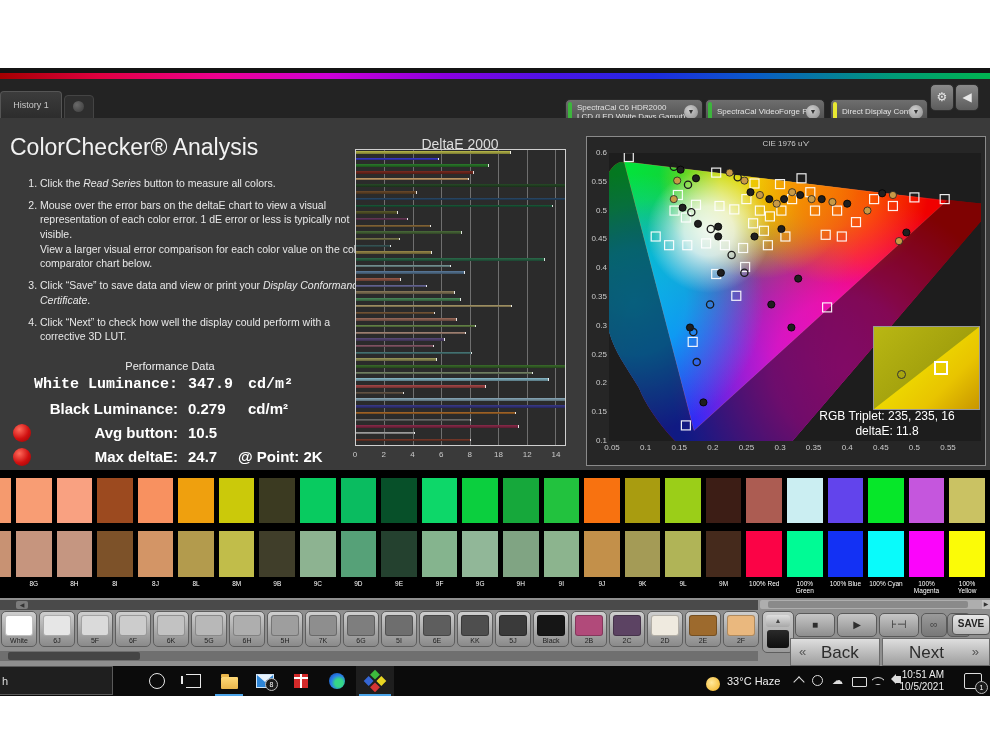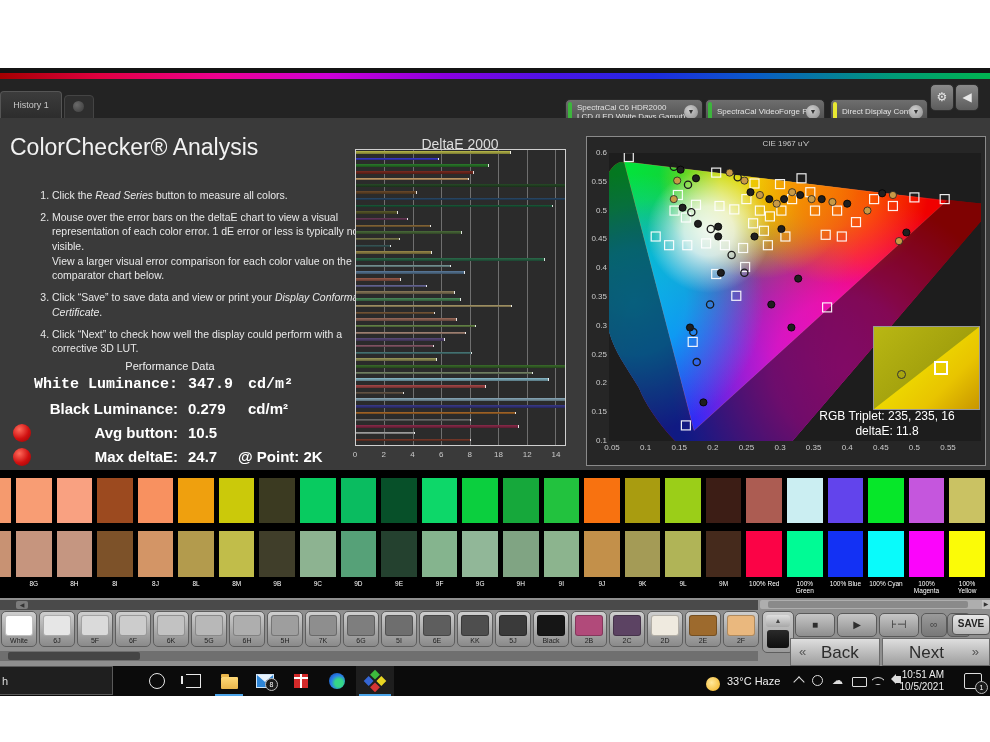--- a/index.html
+++ b/index.html
@@ -27,21 +27,21 @@
   .devbox .accent{position:absolute;left:2px;top:2px;bottom:2px;width:4px;border-radius:2px;}
   .devbox .dtext{position:absolute;left:11px;top:3px;font-size:8px;line-height:9px;white-space:nowrap;}
   .devbox .chev{position:absolute;right:4px;top:5px;width:14px;height:14px;border-radius:50%;
     background:radial-gradient(circle at 40% 35%,#cfcfcf,#8a8a8a);color:#333;font-size:7px;line-height:14px;text-align:center;}
   .sqbtn{position:absolute;top:5px;width:22px;height:25px;background:linear-gradient(#8a8a8a,#5c5c5c);border:1px solid #2e2e2e;border-radius:5px;color:#e8e8e8;font-size:12px;line-height:24px;text-align:center;}
 
   
   .main{left:0;top:118px;width:990px;height:352px;background:#3a3a3a;}
 
   .lp-title{position:absolute;left:10px;top:16px;font-size:23px;color:#f2f2f2;}
-  ol.steps{position:absolute;left:10px;top:54px;width:338px;margin:16px;padding:0 0 0 26px;color:#e8e8e8;font-size:10.5px;line-height:1.4;}
+  ol.steps{position:absolute;left:10px;top:54px;width:338px;margin:4px;padding:0 0 0 26px;color:#e8e8e8;font-size:10.5px;line-height:1.4;}
   ol.steps li{margin-bottom:7px;}
   ol.steps em{font-style:italic;}
 
   .perf-head{position:absolute;left:0;top:242px;width:340px;text-align:center;color:#efefef;font-size:11px;}
   .perf-row{position:absolute;left:0;width:360px;height:20px;color:#fff;font-size:15px;font-weight:bold;}
   .perf-row .pl{position:absolute;left:0;width:178px;text-align:right;}
   .perf-row .pv{position:absolute;left:188px;}
   .perf-row .pu{position:absolute;left:248px;}
   .perf-row .pat{position:absolute;left:238px;}
   .pdot{position:absolute;left:13px;width:18px;height:18px;border-radius:50%;
@@ -267,21 +267,21 @@
           <span class="de-tick" style="left: 27.2109%;">4</span>
           <span class="de-tick" style="left: 40.8163%;">6</span>
           <span class="de-tick" style="left: 54.4218%;">8</span>
           <span class="de-tick" style="left: 68.0272%;">18</span>
           <span class="de-tick" style="left: 81.6327%;">12</span>
           <span class="de-tick" style="left: 95.2381%;">14</span>
         </div>
     </div>
 
     <div class="abs ciechart" style="left:586px;top:18px;">
-      <div class="cie-title">CIE 1967 u'v'</div>
+      <div class="cie-title">CIE 1976 u'v'</div>
       <div class="cie-plot" id="cie-plot"><svg width="372" height="288" viewBox="0 0 372 288">
             <defs>
               <radialGradient id="gG" gradientUnits="userSpaceOnUse" cx="15" cy="12" r="250">
                 <stop offset="0%" stop-color="#00e53c" stop-opacity="1"></stop>
                 <stop offset="40%" stop-color="#00e53c" stop-opacity="0.85"></stop>
                 <stop offset="100%" stop-color="#00e53c" stop-opacity="0"></stop>
               </radialGradient>
               <radialGradient id="gB" gradientUnits="userSpaceOnUse" cx="88" cy="276" r="235">
                 <stop offset="0%" stop-color="#1430ff" stop-opacity="1"></stop>
                 <stop offset="40%" stop-color="#1430ff" stop-opacity="0.85"></stop>

